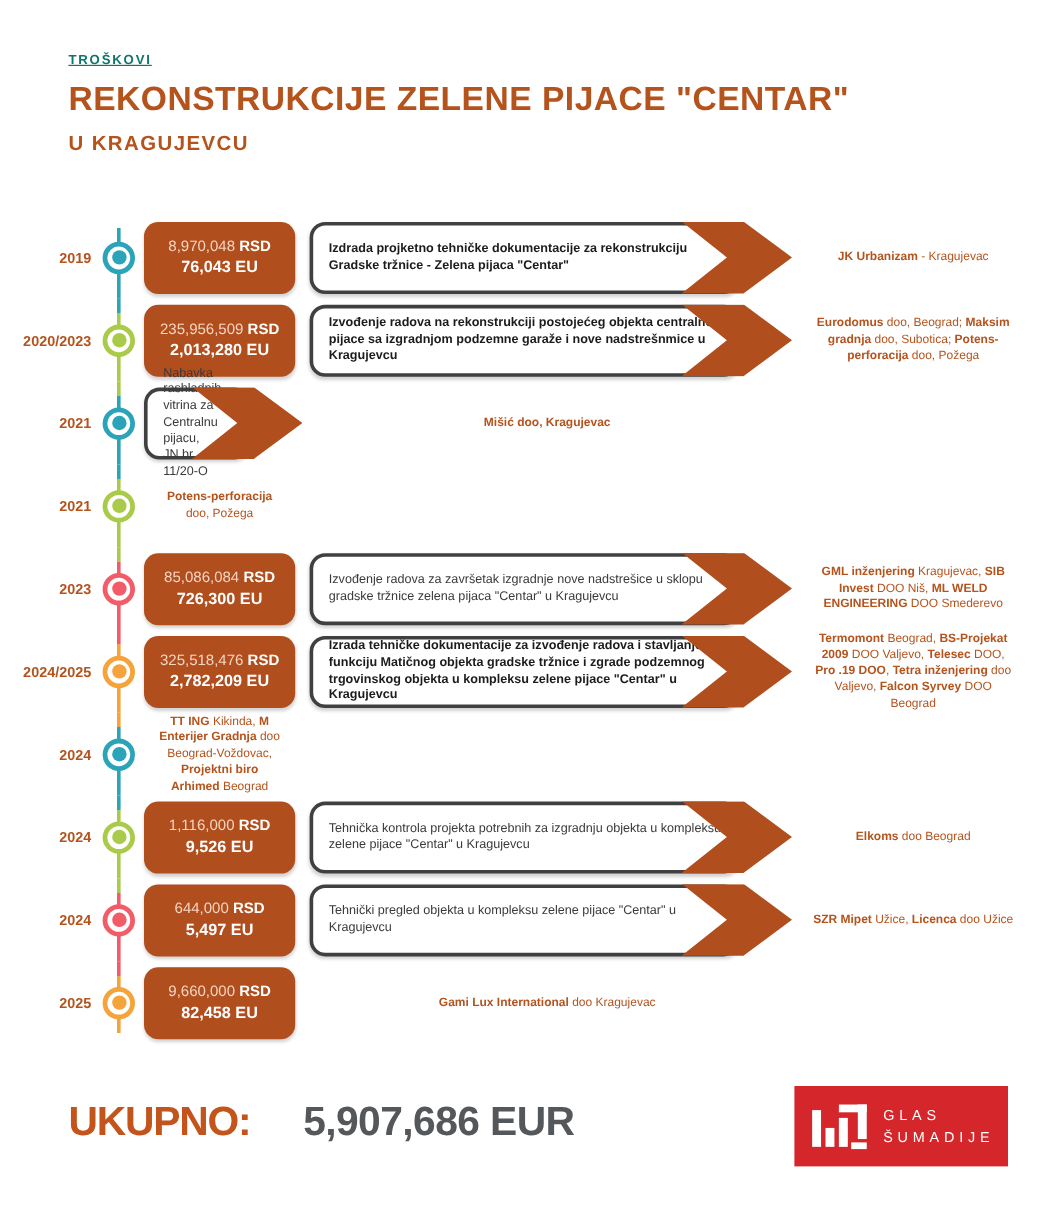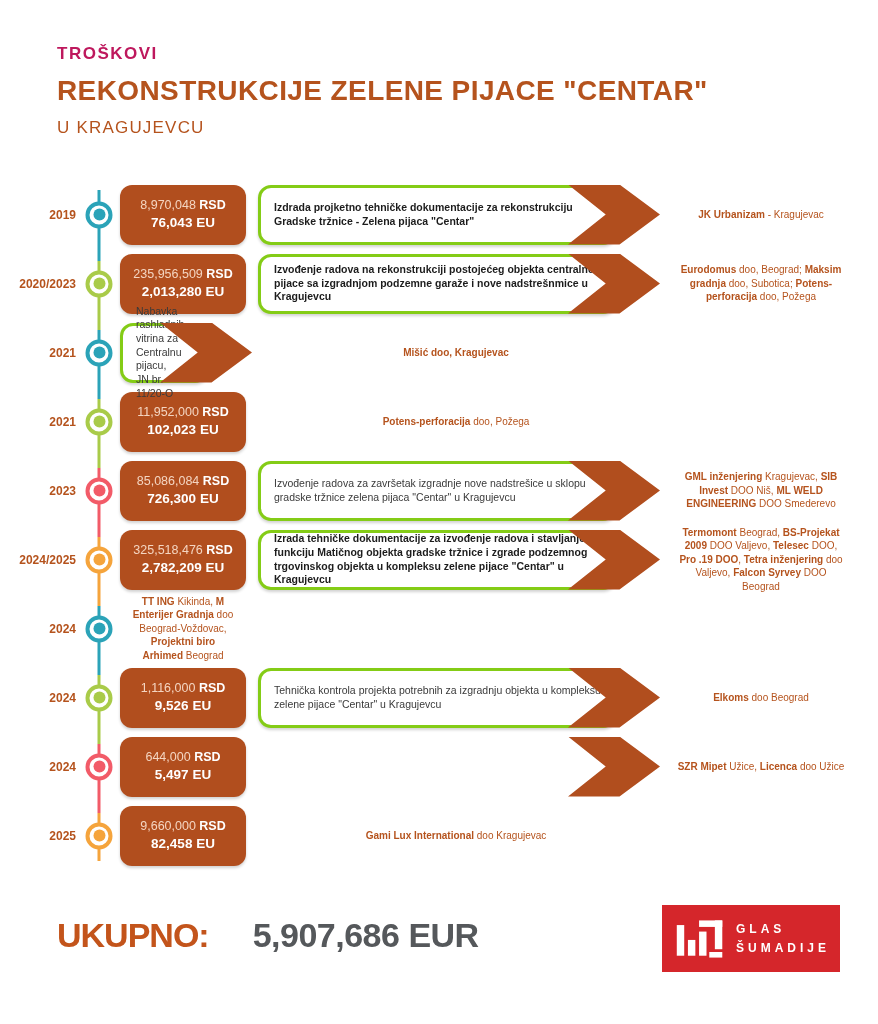--- a/index.html
+++ b/index.html
@@ -2,23 +2,23 @@
 <html><head>
 <meta charset="utf-8">
 <style>
   * { margin:0; padding:0; box-sizing:border-box; }
   html,body { background:#ffffff; }
   body { font-family:"Liberation Sans","DejaVu Sans",sans-serif; }
   .page { position:relative; width:878px; height:1024px; background:#fff; overflow:hidden; }
 
   
   .hdr { position:absolute; top:44px; left:57px; right:40px; }
-  .kicker { font-size:17px; font-weight:600; letter-spacing:1.5px; color:#be185d; }
+  .kicker { font-size:11px; font-weight:600; letter-spacing:1.5px; color:#0f766e;text-decoration:underline; }
   .title  { font-size:28px; font-weight:800; letter-spacing:0.4px; color:#b5531d; margin-top:11px; }
-  .subtitle{ font-size:17px; font-weight:400; letter-spacing:1.2px; color:#b5531d; margin-top:11px; }
+  .subtitle{ font-size:17px; font-weight:700; letter-spacing:1.2px; color:#b5531d; margin-top:11px; }
 
   
   .timeline { position:absolute; top:180px; left:0; right:16px; }
   .row { display:grid; grid-template-columns:84px 30px 138px 408px 1fr; height:69px; align-items:center; }
 
   .year { text-align:right; padding-right:8px; font-size:12px; font-weight:700; color:#b5531d; }
 
   .node-cell { position:relative; height:100%; }
   .tl-line { position:absolute; left:50%; top:0; bottom:0; width:3px; transform:translateX(-50%); }
   .node { position:absolute; left:50%; top:50%; transform:translate(-50%,-50%);
@@ -29,39 +29,39 @@
   .amount { width:126px; height:60px; margin-left:6px; border-radius:12px; background:#b14e1e;
             color:#fff; display:flex; flex-direction:column; align-items:center; justify-content:center;
             text-align:center; box-shadow:0 2px 3px rgba(0,0,0,0.18); }
   .amt-line1 { font-size:12.5px; line-height:1.3; }
   .amt-num  { color:#f4d5c1; font-weight:500; }
   .amt-cur  { color:#ffffff; font-weight:700; }
   .amt-line2 { font-size:13.5px; font-weight:700; line-height:1.35; color:#fff; }
 
   .desc-wrap { position:relative; height:60px; margin-left:6px; }
   .desc-box { position:absolute; left:0; right:44px; top:0; bottom:0; background:#fff;
-              border:3px solid #84cc16; border-radius:13px; display:flex; align-items:center;
+              border:3px solid #404040; border-radius:13px; display:flex; align-items:center;
               padding:4px 12px 4px 13px; box-shadow:0 2px 3px rgba(0,0,0,0.18); z-index:1; }
   .desc-text { font-size:10.5px; line-height:1.3; color:#3a3a3a; white-space:pre-line; }
   .desc-text.bold { font-weight:700; color:#1c1c1c; }
   .desc-arrow { position:absolute; right:0; top:0; bottom:0; width:92px; background:#b14e1e; z-index:2;
                 clip-path:polygon(0 0, 56% 0, 100% 50%, 56% 100%, 0 100%, 41% 50%); }
 
   .contractor { text-align:center; padding:0 16px; font-size:10px; line-height:1.35; color:#b5531d; }
   .contractor .b { font-weight:700; }
 
   
   .total { position:absolute; left:57px; top:916px; display:flex; align-items:baseline; gap:14px; }
   .total-label { font-size:34px; font-weight:800; letter-spacing:-1px; color:#c3541b; }
   .total-value { font-size:34px; font-weight:800; letter-spacing:-0.5px; color:#55585b;margin-left:30px; }
 
   .logo { position:absolute; right:38px; top:905px; width:178px; height:67px; background:#d5262b;
           display:flex; align-items:center; padding:0 12px; gap:10px; }
   .logo-mark { flex:0 0 auto; }
-  .logo-text { color:#fff; font-size:12px; letter-spacing:4px; line-height:1.55; font-weight:700; }
+  .logo-text { color:#fff; font-size:12px; letter-spacing:4px; line-height:1.55; font-weight:400; }
 </style>
 </head>
 <body>
 
 <div class="page">
 
   <div class="hdr">
     <div class="kicker">TROŠKOVI</div>
     <div class="title">REKONSTRUKCIJE ZELENE PIJACE "CENTAR"</div>
     <div class="subtitle">U KRAGUJEVCU</div>
@@ -141,30 +141,20 @@
   </div>
 
   <div class="row">
     <div class="year">2021</div>
     <div class="node-cell">
       <div class="tl-line" style="background: linear-gradient(rgb(43, 163, 184) 0px, rgb(43, 163, 184) 12px, rgb(169, 203, 73) 12px);"></div>
       <div class="node" style="border-color: rgb(169, 203, 73);">
         <div class="node-dot" style="background: rgb(169, 203, 73);"></div>
       </div>
     </div>
-    <div class="amount">
-      <div class="amt-line1">
-        <span class="amt-num">11,952,000 </span>
-        <span class="amt-cur">RSD</span>
-      </div>
-      <div class="amt-line2">
-        <span>102,023 </span>
-        <span>EU</span>
-      </div>
-    </div>
     <div class="contractor"><span class="b">Potens-perforacija</span><span> doo, Požega</span></div>
   </div>
 
   <div class="row">
     <div class="year">2023</div>
     <div class="node-cell">
       <div class="tl-line" style="background: linear-gradient(rgb(169, 203, 73) 0px, rgb(169, 203, 73) 12px, rgb(242, 91, 104) 12px);"></div>
       <div class="node" style="border-color: rgb(242, 91, 104);">
         <div class="node-dot" style="background: rgb(242, 91, 104);"></div>
       </div>
@@ -265,20 +255,23 @@
       <div class="amt-line1">
         <span class="amt-num">644,000 </span>
         <span class="amt-cur">RSD</span>
       </div>
       <div class="amt-line2">
         <span>5,497 </span>
         <span>EU</span>
       </div>
     </div>
     <div class="desc-wrap">
+      <div class="desc-box">
+        <p class="desc-text">Tehnički pregled objekta u kompleksu zelene pijace "Centar" u Kragujevcu</p>
+      </div>
       <div class="desc-arrow"></div>
     </div>
     <div class="contractor"><span class="b">SZR Mipet</span><span> Užice, </span><span class="b">Licenca</span><span> doo Užice</span></div>
   </div>
 
   <div class="row">
     <div class="year">2025</div>
     <div class="node-cell">
       <div class="tl-line" style="background: linear-gradient(rgb(242, 91, 104) 0px, rgb(242, 91, 104) 12px, rgb(245, 164, 60) 12px, rgb(245, 164, 60) 60px, transparent 60px);"></div>
       <div class="node" style="border-color: rgb(245, 164, 60);">

